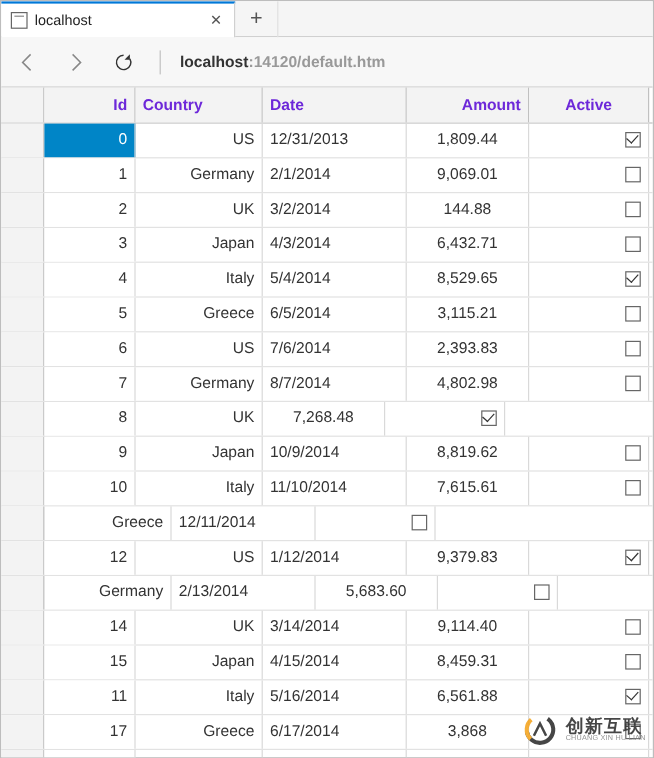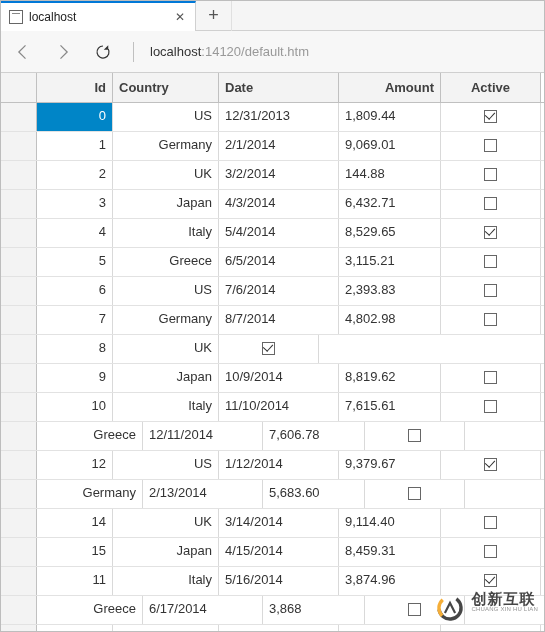--- a/index.html
+++ b/index.html
@@ -4,46 +4,46 @@
   <style>
     * { margin: 0; padding: 0; box-sizing: border-box; }
     body { font-family: "Segoe UI", Tahoma, sans-serif; font-size: 13px; background: #fff; color: #333; width: 545px; height: 632px; overflow: hidden; border: 1px solid #bdbdbd; position: relative; }
     .titlebar { height: 30px; background: #f5f5f5; border-bottom: 1px solid #d0d0d0; display: flex; align-items: center; }
     .tab { width: 195px; height: 30px; background: #fff; border-right: 1px solid #d0d0d0; border-top: 2px solid #0078d7; display: flex; align-items: center; padding: 0 8px; position: relative; }
     .page-icon { width: 14px; height: 14px; border: 1px solid #666; margin-right: 6px; flex-shrink: 0; position: relative; }
     .page-icon::before { content:""; position:absolute; top:2px; left:2px; right:2px; height:1px; background:#888; }
     .tab-title { flex: 1; font-size: 12px; color: #222; }
     .tab-close { width: 14px; height: 14px; display: flex; align-items: center; justify-content: center; font-size: 12px; color: #555; }
     .newtab { width: 36px; height: 30px; display: flex; align-items: center; justify-content: center; font-size: 18px; color: #555; border-right: 1px solid #e0e0e0; }
-    .toolbar { height: 42px; background: #f7f7f7; border-bottom: 1px solid #cfcfcf; display: flex; align-items: center; padding: 0 8px; gap: 12px; }
+    .toolbar { height: 42px; background: #f7f7f7; border-bottom: 1px solid #cfcfcf; display: flex; align-items: center; padding: 0 8px; gap: 12px; font-weight: bold; }
     .nav-btn { width: 28px; height: 28px; display: flex; align-items: center; justify-content: center; color: #888; font-size: 18px; }
     .nav-btn.enabled { color: #333; }
     .refresh svg { width: 18px; height: 18px; }
     .divider { width: 1px; height: 20px; background: #c0c0c0; margin: 0 4px; }
     .url { font-size: 13px; color: #999; }
     .url .host { color: #333; }
     .grid { width: 100%; }
     .ghead, .grow { display: flex; }
-    .ghead { height: 30px; border-bottom: 1px solid #c0c0c0; font-weight: 600; color: #404040; }
+    .ghead { height: 30px; border-bottom: 1px solid #c0c0c0; font-weight: 600; color: #6d28d9; }
     .gcell { border-right: 1px solid #d9d9d9; padding: 5px 6px; overflow: hidden; white-space: nowrap; }
     .c-rowhead { width: 36px; background: #f3f3f3; border-right: 1px solid #c0c0c0; }
     .c-id { width: 76px; text-align: right; }
     .c-country { width: 106px; text-align: right; }
     .c-date { width: 120px; }
-    .c-amount { width: 102px; text-align: left; }
-    .c-active { width: 100px; text-align: center; }
+    .c-amount { width: 102px; text-align: center; }
+    .c-active { width: 100px; text-align: right; }
     .ghead .gcell { background: #f3f3f3; border-right: 1px solid #c0c0c0; display:flex; align-items:center; }
     .ghead .c-id, .ghead .c-amount { justify-content: flex-end; }
     .ghead .c-active { justify-content: center; }
     .grow { height: 29px; border-bottom: 1px solid #e2e2e2; }
     .grow .c-id { background:#fff; }
     .grow.selected .c-id { background: #0085c7; color: #fff; }
     .cb { display:inline-block; width:13px; height:13px; border:1px solid #666; position:relative; vertical-align:middle; }
     .cb.checked::after { content:""; position:absolute; left:2px; top:-1px; width:5px; height:8px; border:solid #333; border-width:0 1.5px 1.5px 0; transform:rotate(42deg); }
-    .watermark { position:absolute; right:6px; bottom:6px; display:flex; gap:4px; opacity:0.9; pointer-events:none; }
+    .watermark { position:absolute; right:6px; bottom:6px; display:flex; align-items:center; gap:4px; opacity:0.9; pointer-events:none; }
     .wm-logo { width:34px; height:34px; }
     .wm-text { display:flex; flex-direction:column; line-height:1; }
     .wm-cn { font-size:15px; font-weight:700; color:#333; letter-spacing:1px; }
     .wm-en { font-size:6px; color:#888; letter-spacing:0.2px; }
   </style>
 </head>
 <body>
 
 <div class="titlebar">
   <div class="tab">
@@ -148,20 +148,21 @@
         <div class="gcell c-id">7</div>
         <div class="gcell c-country">Germany</div>
         <div class="gcell c-date">8/7/2014</div>
         <div class="gcell c-amount">4,802.98</div>
         <div class="gcell c-active"><span class="cb"></span></div>
       </div>
       <div class="grow">
         <div class="gcell c-rowhead"></div>
         <div class="gcell c-id">8</div>
         <div class="gcell c-country">UK</div>
+        <div class="gcell c-amount">7,268.48</div>
         <div class="gcell c-active"><span class="cb checked"></span></div>
       </div>
       <div class="grow">
         <div class="gcell c-rowhead"></div>
         <div class="gcell c-id">9</div>
         <div class="gcell c-country">Japan</div>
         <div class="gcell c-date">10/9/2014</div>
         <div class="gcell c-amount">8,819.62</div>
         <div class="gcell c-active"><span class="cb"></span></div>
       </div>
@@ -170,29 +171,28 @@
         <div class="gcell c-id">10</div>
         <div class="gcell c-country">Italy</div>
         <div class="gcell c-date">11/10/2014</div>
         <div class="gcell c-amount">7,615.61</div>
         <div class="gcell c-active"><span class="cb"></span></div>
       </div>
       <div class="grow">
         <div class="gcell c-rowhead"></div>
         <div class="gcell c-country">Greece</div>
         <div class="gcell c-date">12/11/2014</div>
-        <div class="gcell c-amount">7,606.78</div>
         <div class="gcell c-active"><span class="cb"></span></div>
       </div>
       <div class="grow">
         <div class="gcell c-rowhead"></div>
         <div class="gcell c-id">12</div>
         <div class="gcell c-country">US</div>
         <div class="gcell c-date">1/12/2014</div>
-        <div class="gcell c-amount">9,379.67</div>
+        <div class="gcell c-amount">9,379.83</div>
         <div class="gcell c-active"><span class="cb checked"></span></div>
       </div>
       <div class="grow">
         <div class="gcell c-rowhead"></div>
         <div class="gcell c-country">Germany</div>
         <div class="gcell c-date">2/13/2014</div>
         <div class="gcell c-amount">5,683.60</div>
         <div class="gcell c-active"><span class="cb"></span></div>
       </div>
       <div class="grow">
@@ -209,25 +209,26 @@
         <div class="gcell c-country">Japan</div>
         <div class="gcell c-date">4/15/2014</div>
         <div class="gcell c-amount">8,459.31</div>
         <div class="gcell c-active"><span class="cb"></span></div>
       </div>
       <div class="grow">
         <div class="gcell c-rowhead"></div>
         <div class="gcell c-id">11</div>
         <div class="gcell c-country">Italy</div>
         <div class="gcell c-date">5/16/2014</div>
-        <div class="gcell c-amount">3,874.96</div>
-        <div class="gcell c-active"><span class="cb checked"></span></div>
-      </div>
-      <div class="grow">
-        <div class="gcell c-rowhead"></div>
+        <div class="gcell c-amount">6,561.88</div>
+        <div class="gcell c-active"><span class="cb checked"></span></div>
+      </div>
+      <div class="grow">
+        <div class="gcell c-rowhead"></div>
+        <div class="gcell c-id">17</div>
         <div class="gcell c-country">Greece</div>
         <div class="gcell c-date">6/17/2014</div>
         <div class="gcell c-amount">3,868</div>
         <div class="gcell c-active"><span class="cb"></span></div>
       </div>
       <div class="grow">
         <div class="gcell c-rowhead"></div>
         <div class="gcell c-id">18</div>
         <div class="gcell c-country">US</div>
         <div class="gcell c-date">7/18/2014</div>

